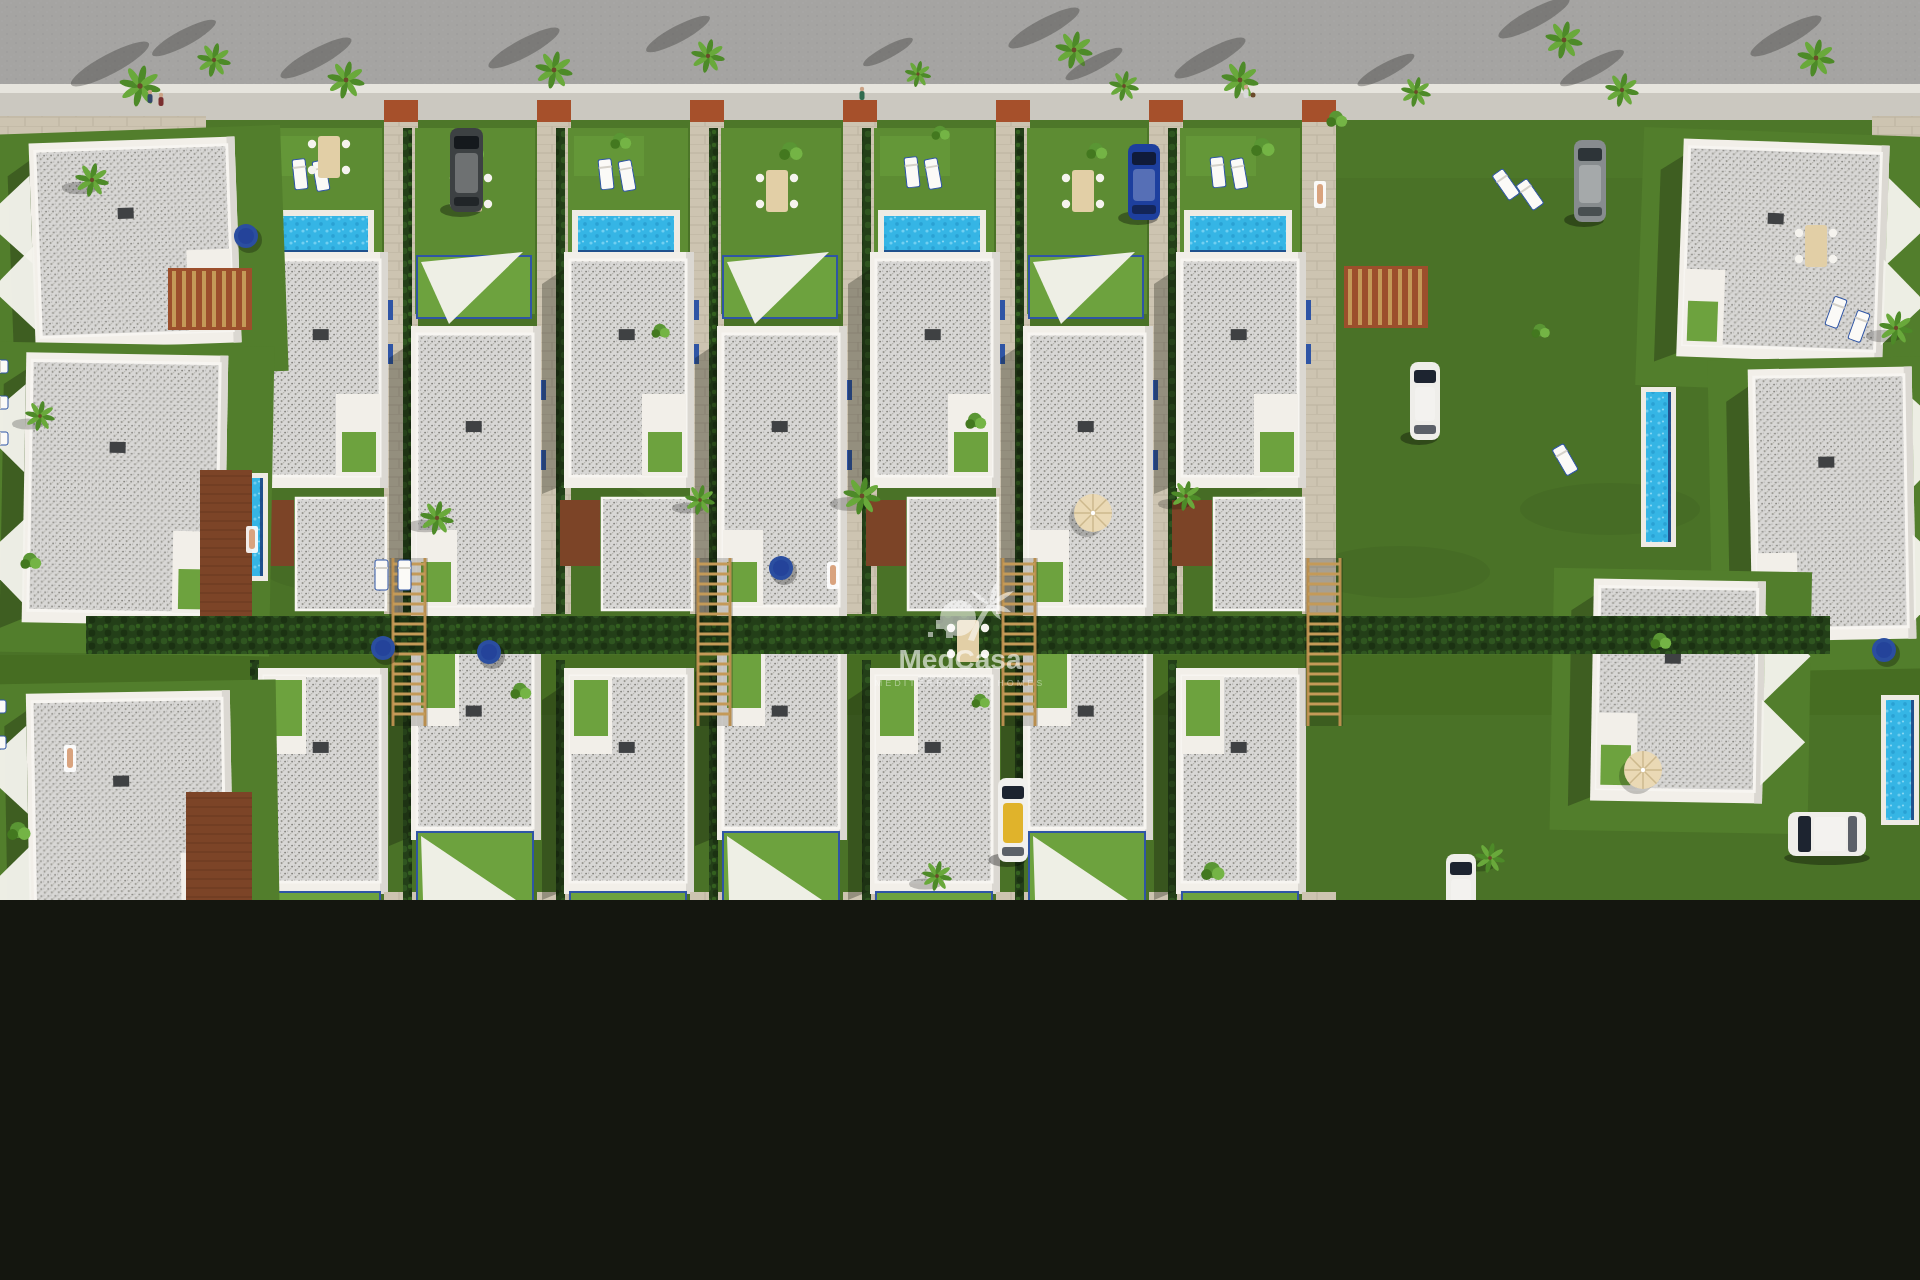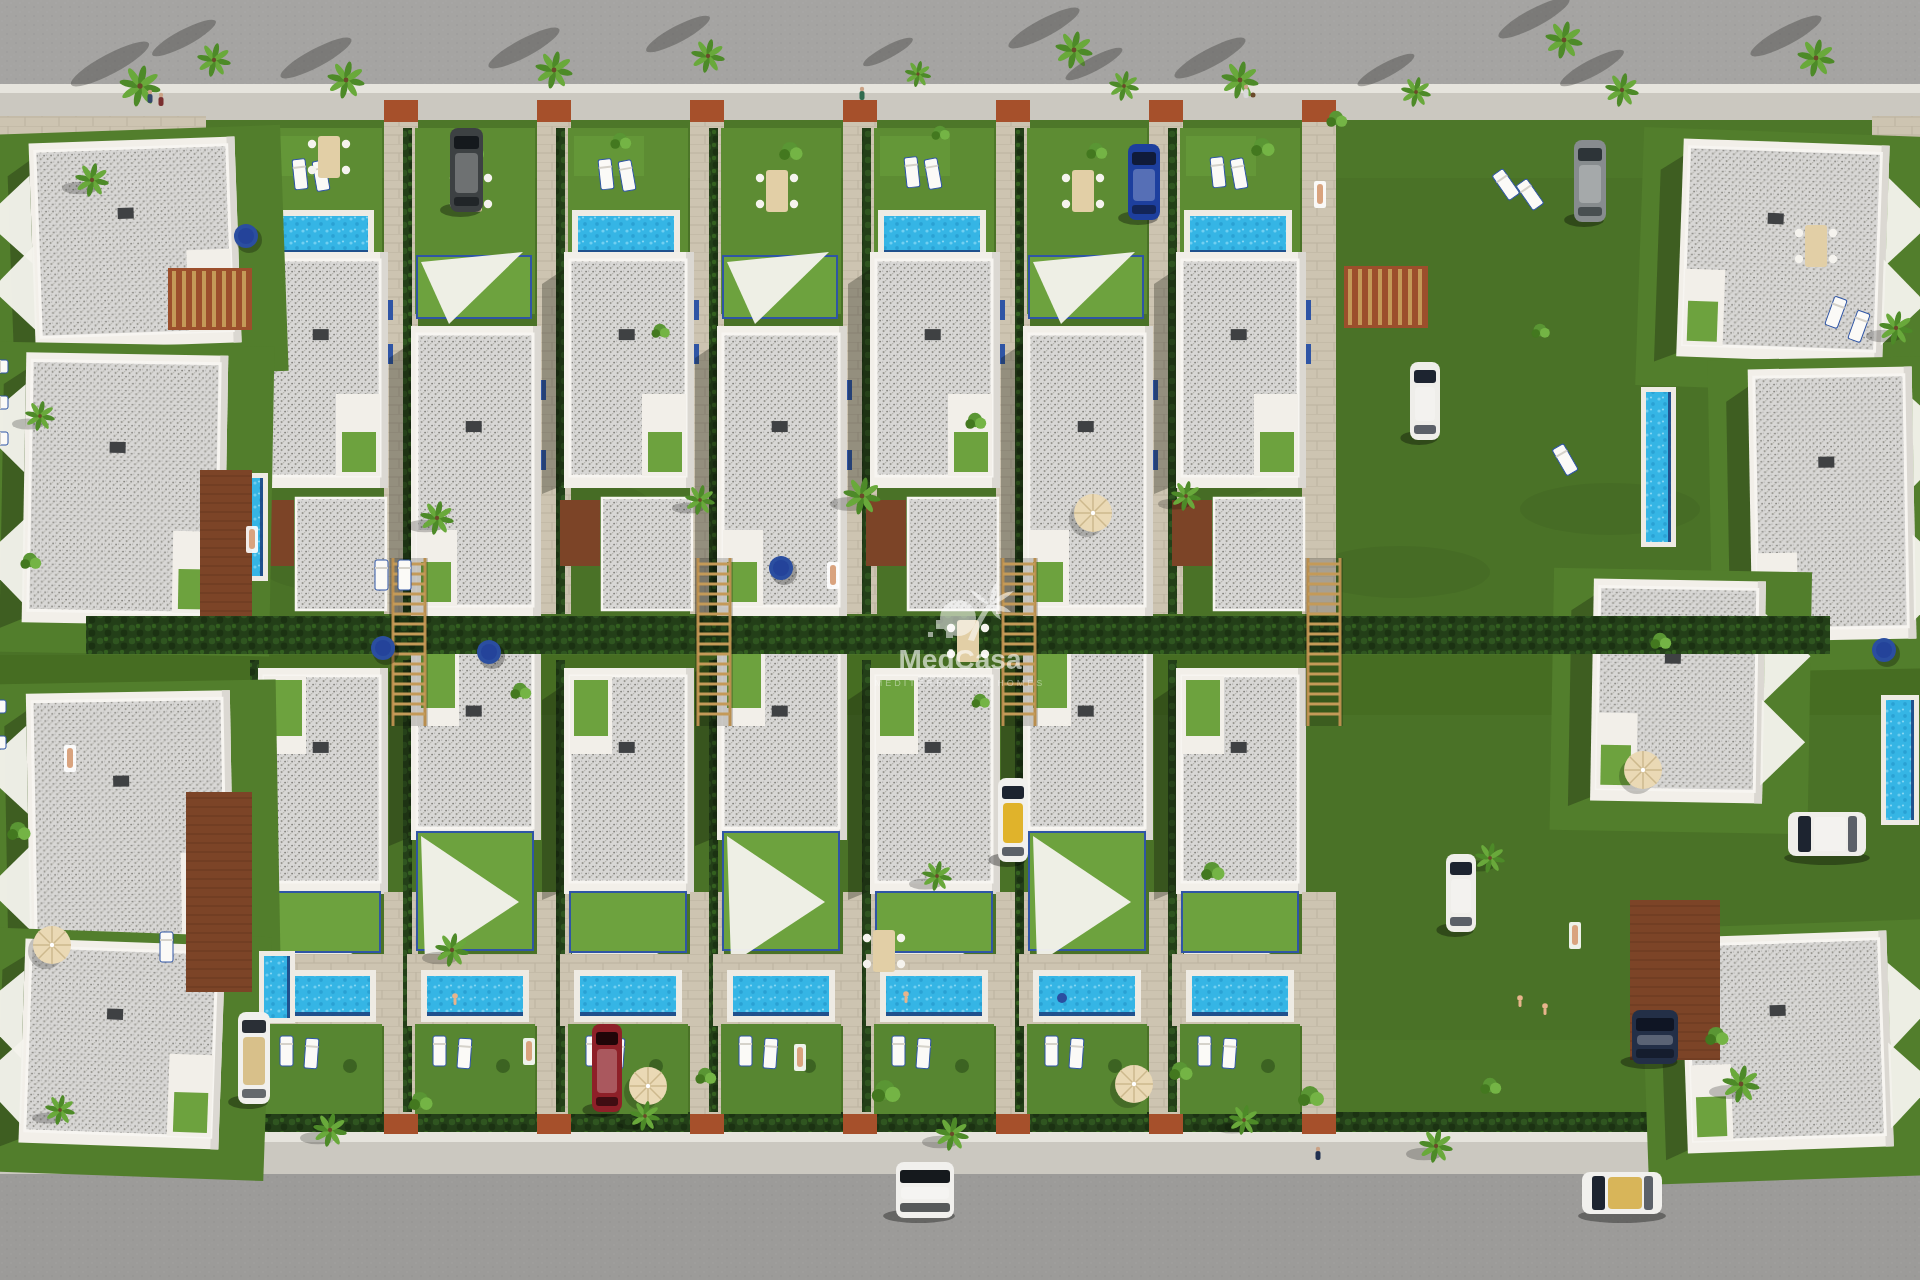--- a/index.html
+++ b/index.html
@@ -1,16 +1,16 @@
 <!DOCTYPE html>
 <html><head>
 <meta charset="utf-8">
 <style>
   html,body{margin:0;padding:0;background:#14160f;}
-  .stage{width:1920px;height:1280px;overflow:hidden;position:relative;}
+  .stage{width:1920px;height:900px;overflow:hidden;position:relative;}
   svg{display:block;width:1920px;height:1280px;}
   text{font-family:"Liberation Sans","DejaVu Sans",sans-serif;}
 </style>
 </head>
 <body>
 
 <div class="stage">
 <svg id="scene" viewBox="0 0 1920 1280" xmlns="http://www.w3.org/2000/svg">
   <defs>
     <pattern id="roofP" width="7" height="7" patternUnits="userSpaceOnUse">

